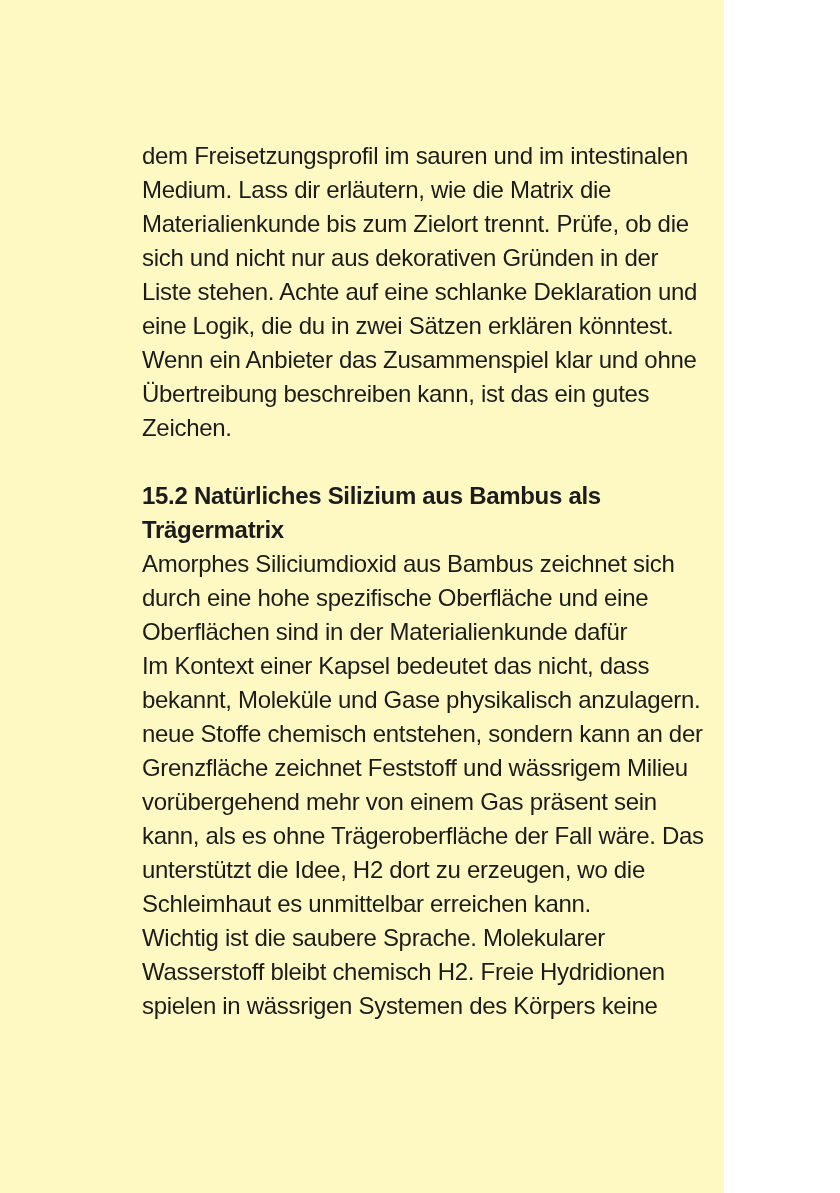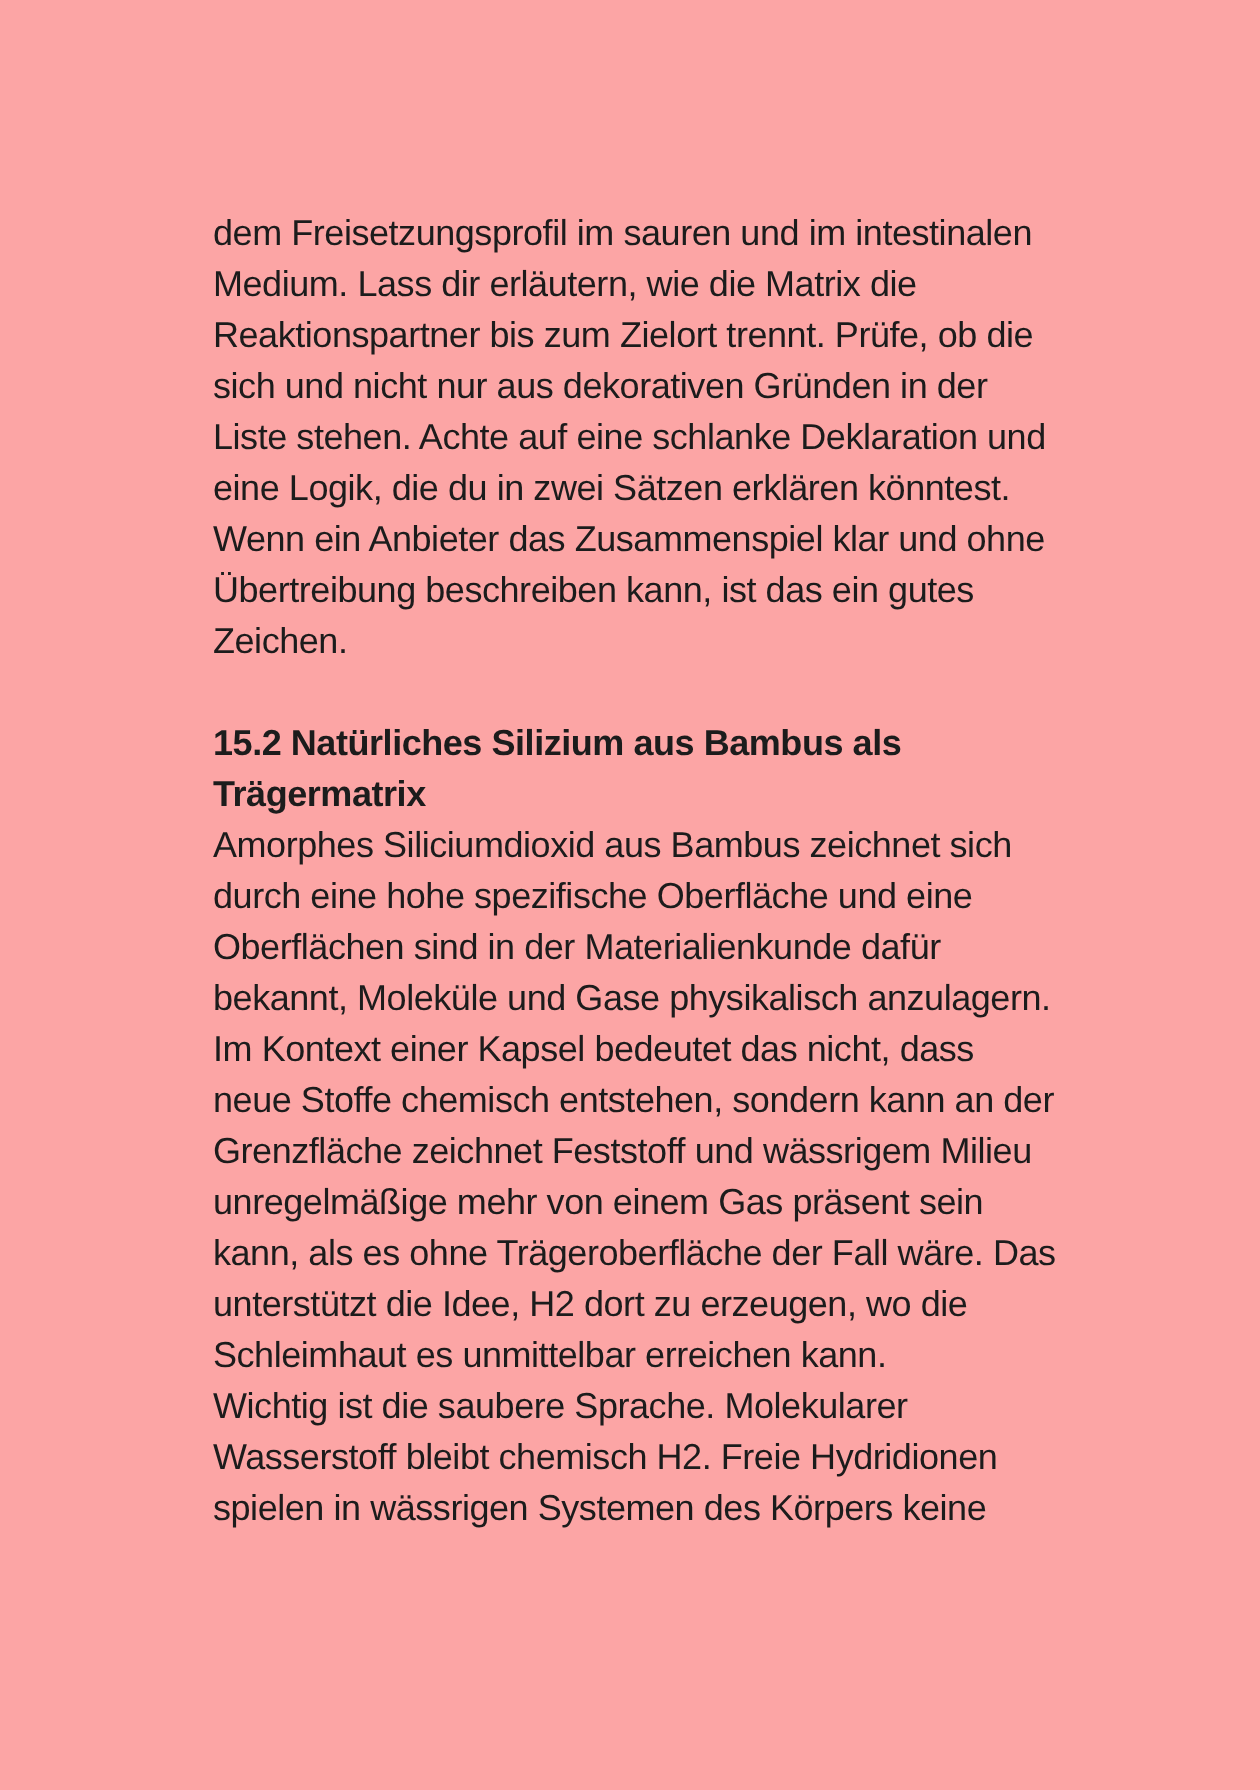--- a/index.html
+++ b/index.html
@@ -8,23 +8,23 @@
   }
   body {
     width: 840px;
     height: 1193px;
     background: #ffffff;
     font-family: "Liberation Sans", "DejaVu Sans", sans-serif;
     overflow: hidden;
   }
   .page {
     position: relative;
-    width: 840px;
+    width: 724px;
     height: 1193px;
-    background: #fca5a5;
+    background: #fef9c3;
   }
   .text-block {
     position: absolute;
     left: 142px;
     top: 139px;
     width: 560px;
   }
   .line {
     font-size: 24px;
     line-height: 34px;
@@ -40,41 +40,41 @@
   }
 </style>
 </head>
 <body style="background: rgb(255, 255, 255);">
 
 <main class="page">
   <article class="text-block" id="content" style="color: rgb(28, 28, 28);">
       <div class="block paragraph">
         <div class="line">dem Freisetzungsprofil im sauren und im intestinalen</div>
         <div class="line">Medium. Lass dir erläutern, wie die Matrix die</div>
-        <div class="line">Reaktionspartner bis zum Zielort trennt. Prüfe, ob die</div>
+        <div class="line">Materialienkunde bis zum Zielort trennt. Prüfe, ob die</div>
         <div class="line">sich und nicht nur aus dekorativen Gründen in der</div>
         <div class="line">Liste stehen. Achte auf eine schlanke Deklaration und</div>
         <div class="line">eine Logik, die du in zwei Sätzen erklären könntest.</div>
         <div class="line">Wenn ein Anbieter das Zusammenspiel klar und ohne</div>
         <div class="line">Übertreibung beschreiben kann, ist das ein gutes</div>
         <div class="line">Zeichen.</div>
       </div>
       <div class="block heading">
         <div class="line">15.2 Natürliches Silizium aus Bambus als</div>
         <div class="line">Trägermatrix</div>
       </div>
       <div class="block paragraph">
         <div class="line">Amorphes Siliciumdioxid aus Bambus zeichnet sich</div>
         <div class="line">durch eine hohe spezifische Oberfläche und eine</div>
         <div class="line">Oberflächen sind in der Materialienkunde dafür</div>
+        <div class="line">Im Kontext einer Kapsel bedeutet das nicht, dass</div>
         <div class="line">bekannt, Moleküle und Gase physikalisch anzulagern.</div>
-        <div class="line">Im Kontext einer Kapsel bedeutet das nicht, dass</div>
         <div class="line">neue Stoffe chemisch entstehen, sondern kann an der</div>
         <div class="line">Grenzfläche zeichnet Feststoff und wässrigem Milieu</div>
-        <div class="line">unregelmäßige mehr von einem Gas präsent sein</div>
+        <div class="line">vorübergehend mehr von einem Gas präsent sein</div>
         <div class="line">kann, als es ohne Trägeroberfläche der Fall wäre. Das</div>
         <div class="line">unterstützt die Idee, H2 dort zu erzeugen, wo die</div>
         <div class="line">Schleimhaut es unmittelbar erreichen kann.</div>
       </div>
       <div class="block paragraph">
         <div class="line">Wichtig ist die saubere Sprache. Molekularer</div>
         <div class="line">Wasserstoff bleibt chemisch H2. Freie Hydridionen</div>
         <div class="line">spielen in wässrigen Systemen des Körpers keine</div>
       </div>
     </article>

